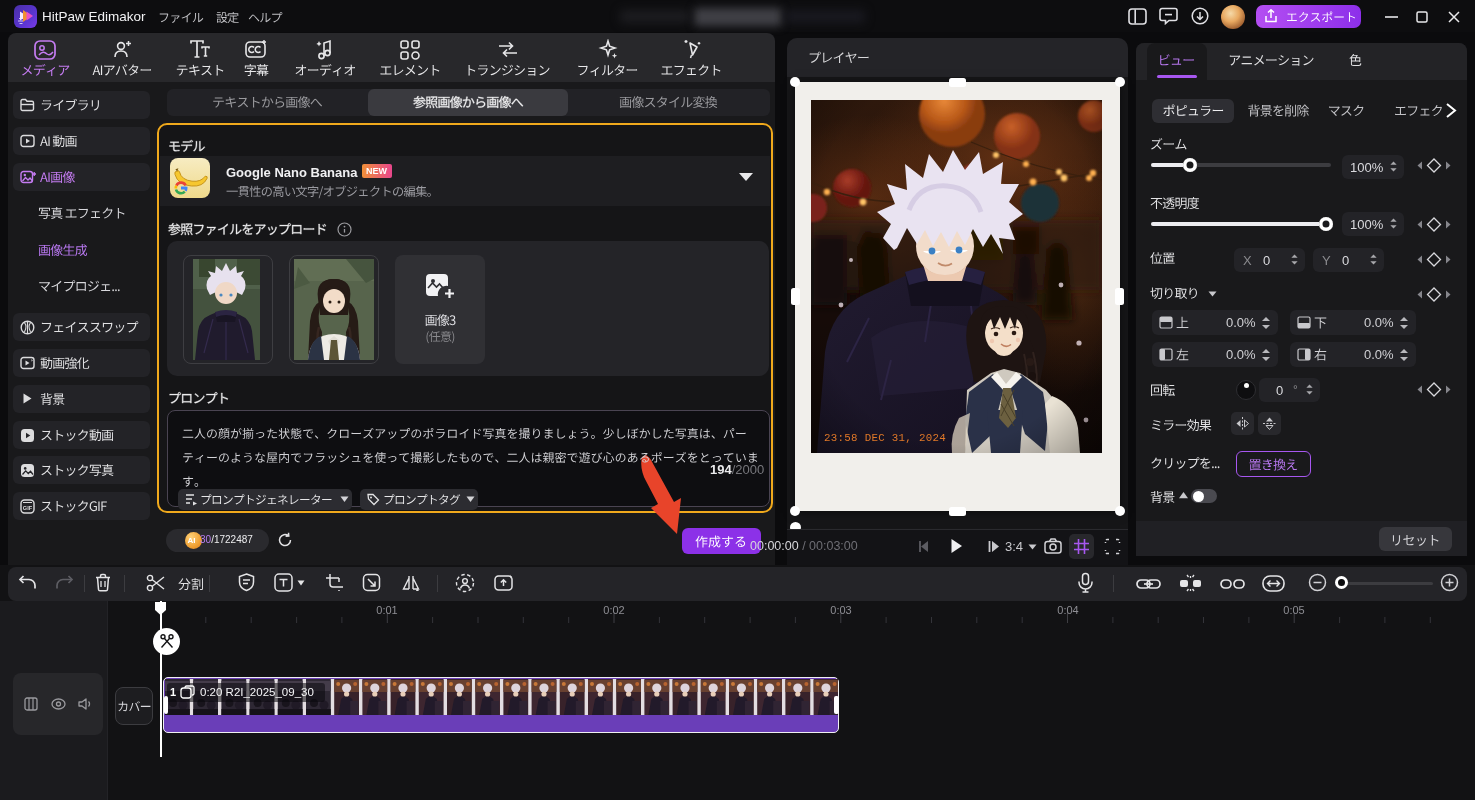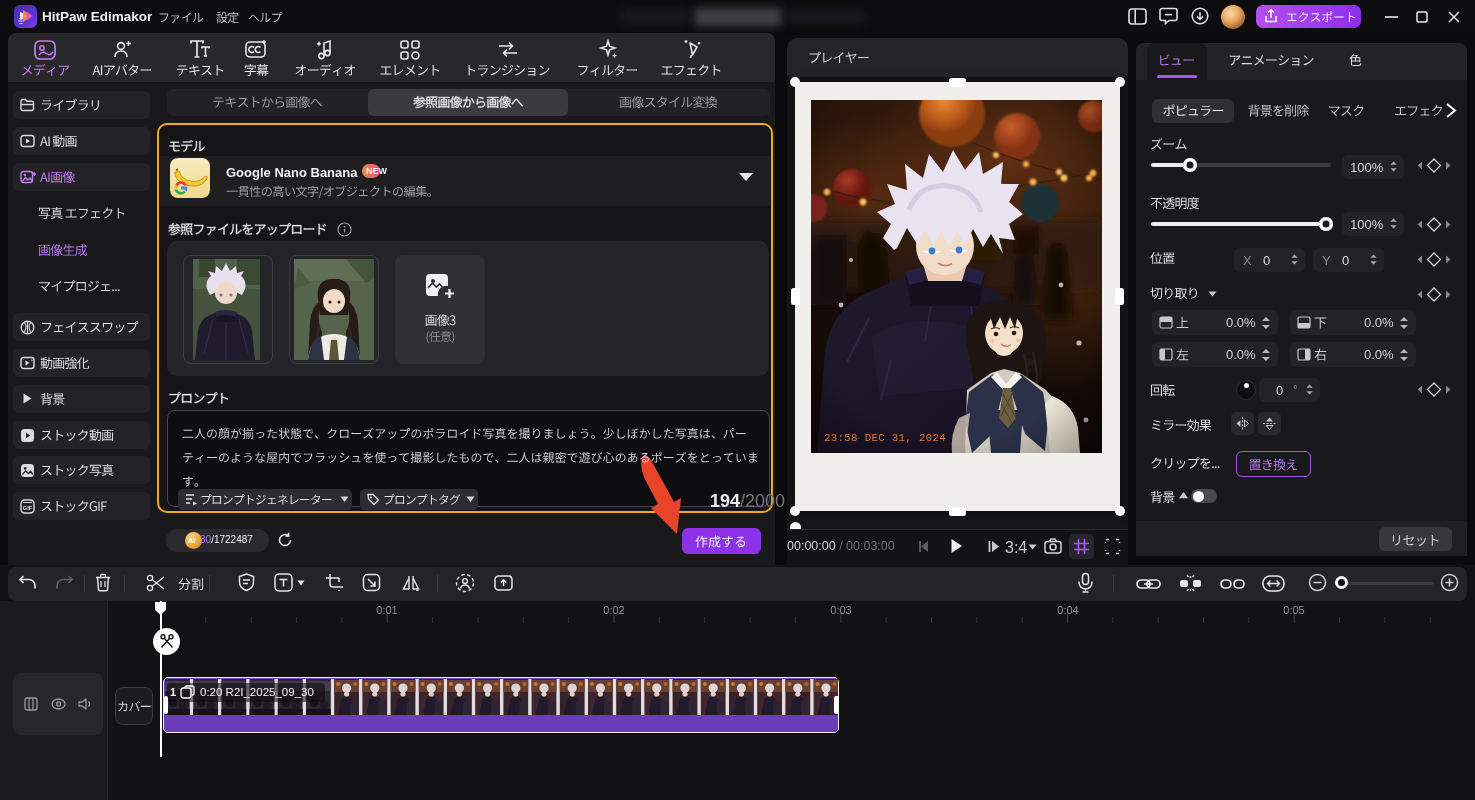--- a/index.html
+++ b/index.html
@@ -12,21 +12,21 @@
 
 <div class="ab" style="left:0;top:0;width:1475px;height:32px;background:#0d0d0f"></div>
 <div class="ab" style="left:14px;top:5px;width:23px;height:23px;border-radius:6px;background:linear-gradient(135deg,#4a2fa8,#5a35d0 60%,#7a3ae8)">
  <svg width="23" height="23" viewBox="0 0 23 23">
         <path d="M5 13.5 h4 M4 16 h5 M5.5 18.5 h3" stroke="#cfc6f2" stroke-width="1.1"></path>
         <path d="M6 6.5 l7 4.5 l-7 4.5 Z" fill="#f2ebff"></path>
         <path d="M9 5 l8.5 6 l-8.5 6 Z" fill="#f09030"></path>
         <path d="M12.5 6.5 l6.5 4.5 l-6.5 4.5 Z" fill="#e84fc8"></path>
       </svg>
 </div>
-<div class="lat" style="left:42px;top:9px;font-size:13.5px;font-weight:bold;color:#f2f2f4">HitPaw Edimakor</div>
+<div class="lat" style="left:42px;top:9px;font-size:13.5px;font-weight:normal;color:#f2f2f4">HitPaw Edimakor</div>
 <div class="ab" style="left:694px;top:8px;width:88px;height:18px;border-radius:3px;background:#404046;filter:blur(4px)"></div>
 <div class="ab" style="left:620px;top:10px;width:70px;height:13px;border-radius:3px;background:#1c1c20;filter:blur(5px)"></div>
 <div class="ab" style="left:785px;top:10px;width:80px;height:13px;border-radius:3px;background:#191920;filter:blur(5px)"></div>
 
 <svg class="ab" style="left:1128px;top:8px" width="19" height="17" viewBox="0 0 19 17">
       <rect x="1" y="1" width="17" height="15" rx="3" fill="none" stroke="#e0e0e4" stroke-width="1.6"></rect>
       <line x1="7.2" y1="1.5" x2="7.2" y2="15.5" stroke="#e0e0e4" stroke-width="1.6"></line>
     </svg>
 <svg class="ab" style="left:1159px;top:7px" width="19" height="18" viewBox="0 0 19 18">
       <path d="M3 1.5 h13 a2 2 0 0 1 2 2 v8 a2 2 0 0 1 -2 2 h-6 l-3.5 3 v-3 h-3.5 a2 2 0 0 1 -2 -2 v-8 a2 2 0 0 1 2 -2 Z" fill="none" stroke="#e0e0e4" stroke-width="1.6"></path>
@@ -164,21 +164,21 @@
           <path d="M6.4 27.6 A5.2 5.2 0 0 1 15.6 27.3" stroke="#ea4335"></path>
           <path d="M5.8 30.5 A5.2 5.2 0 0 1 6.4 27.6" stroke="#fbbc05"></path>
           <path d="M6 31.5 A5.2 5.2 0 0 0 14.8 33.6" stroke="#34a853"></path>
           <path d="M15.5 32.8 A5.2 5.2 0 0 0 16.2 30 L11 30" stroke="#4285f4"></path>
         </g>
         <rect x="11" y="28.7" width="5.2" height="2.6" fill="#4285f4"></rect>
       </svg>
 </div>
 
 <div class="lat" style="left:226px;top:165px;font-size:13px;font-weight:bold;color:#f0f0f2">Google Nano Banana</div>
-<div class="ab" style="left:362px;top:164px;width:18px;height:14px;border-radius:7px;background:linear-gradient(90deg,#f09038,#e8468c)">
+<div class="ab" style="left:362px;top:164px;width:30px;height:14px;border-radius:2px;background:linear-gradient(90deg,#f09038,#e8468c)">
       <div class="lat" style="left:4px;top:2px;font-size:9px;font-weight:bold;color:#fff">NEW</div>
     </div>
 <svg class="ab" style="left:738px;top:172px" width="16" height="10" viewBox="0 0 16 10">
       <path d="M1 1 L8 9 L15 1 Z" fill="#e8e8ea"></path>
     </svg>
 <svg class="ab" style="left:337px;top:222px" width="15" height="15" viewBox="0 0 15 15">
       <circle cx="7.5" cy="7.5" r="6.5" fill="none" stroke="#9a9a9e" stroke-width="1.2"></circle>
       <path d="M7.5 7 v3.6" stroke="#9a9a9e" stroke-width="1.3"></path>
       <circle cx="7.5" cy="4.6" r=".9" fill="#9a9a9e"></circle>
     </svg>
@@ -238,21 +238,21 @@
 <svg class="ab" style="left:340px;top:496px" width="9" height="7" viewBox="0 0 9 7">
       <path d="M.5 .5 L4.5 6 L8.5 .5 Z" fill="#d2d2d6"></path>
     </svg>
 <svg class="ab" style="left:367px;top:493px" width="13" height="13" viewBox="0 0 13 13">
       <path d="M1 1.5 h5 l5.5 5.5 l-4.5 4.5 L1.5 6 Z" fill="none" stroke="#e2e2e4" stroke-width="1.3"></path>
       <circle cx="4" cy="4.5" r="1" fill="#e2e2e4"></circle>
     </svg>
 <svg class="ab" style="left:466px;top:496px" width="9" height="7" viewBox="0 0 9 7">
       <path d="M.5 .5 L4.5 6 L8.5 .5 Z" fill="#d2d2d6"></path>
     </svg>
-<div class="lat" style="left:710px;top:491px;font-size:18px;font-weight:bold;color:#ebebed">194<span style="color:#77777c;font-weight:normal">/2000</span></div>
+<div class="lat" style="left:710px;top:462px;font-size:13px;font-weight:bold;color:#ebebed">194<span style="color:#77777c;font-weight:normal">/2000</span></div>
 
 <div class="ab" style="left:166px;top:529px;width:103px;height:23px;background:#2a2a2e;border-radius:12px"></div>
 <div class="ab" style="left:185px;top:532px;width:17px;height:17px;border-radius:50%;background:radial-gradient(circle at 35% 30%,#ffd27a,#f0a032 60%,#d87b18)">
       <div class="lat" style="left:2.5px;top:4px;font-size:8px;font-weight:bold;color:#fff">AI</div>
     </div>
 <div class="lat" style="left:200px;top:533.5px;font-size:10px;color:#b87ef0">30<span style="color:#ececee">/1722487</span></div>
 <svg class="ab" style="left:277px;top:532px" width="16" height="16" viewBox="0 0 16 16">
       <path d="M13.5 8 a5.5 5.5 0 1 1 -2 -4.2 M11.5 .8 l.3 3.2 l-3.2 .3" fill="none" stroke="#e2e2e4" stroke-width="1.5"></path>
     </svg>
 <div class="ab" style="left:682px;top:528px;width:79px;height:26px;background:#8c31e8;border-radius:6px"></div>
@@ -419,33 +419,33 @@
 <div class="ab" style="left:1115px;top:77px;width:10px;height:10px;border-radius:50%;background:#fff"></div>
 <div class="ab" style="left:949px;top:78px;width:17px;height:9px;border-radius:2.5px;background:#fff"></div>
 <div class="ab" style="left:791px;top:288px;width:9px;height:17px;border-radius:2.5px;background:#fff"></div>
 <div class="ab" style="left:1115px;top:288px;width:9px;height:17px;border-radius:2.5px;background:#fff"></div>
 <div class="ab" style="left:790px;top:506px;width:10px;height:10px;border-radius:50%;background:#fff"></div>
 <div class="ab" style="left:1115px;top:506px;width:10px;height:10px;border-radius:50%;background:#fff"></div>
 <div class="ab" style="left:949px;top:507px;width:17px;height:9px;border-radius:2.5px;background:#fff"></div>
 <div class="ab" style="left:790px;top:522px;width:11px;height:11px;border-radius:50%;background:#fff"></div>
 
 <div class="ab" style="left:787px;top:529px;width:341px;height:36px;background:#131316;border-top:1px solid #2a2a2e"></div>
-<div class="lat" style="left:787px;top:539px;font-size:12.5px;color:#d6d6da">00:00:00 <span style="color:#6e6e74">/ 00:03:00</span></div>
+<div class="lat" style="left:750px;top:539px;font-size:12.5px;color:#d6d6da">00:00:00 <span style="color:#6e6e74">/ 00:03:00</span></div>
 <svg class="ab" style="left:918px;top:540px" width="12" height="13" viewBox="0 0 12 13">
       <path d="M10 1 L3 6.5 L10 12 Z" fill="#5c5c62"></path>
       <line x1="2" y1="1" x2="2" y2="12" stroke="#5c5c62" stroke-width="1.8"></line>
     </svg>
 <svg class="ab" style="left:950px;top:538px" width="13" height="16" viewBox="0 0 13 16">
       <path d="M1.5 1 L12 8 L1.5 15 Z" fill="#f0f0f2"></path>
     </svg>
 <svg class="ab" style="left:988px;top:540px" width="12" height="13" viewBox="0 0 12 13">
       <line x1="1.5" y1="1" x2="1.5" y2="12" stroke="#c8c8cc" stroke-width="1.8"></line>
       <path d="M4 1 L11 6.5 L4 12 Z" fill="#c8c8cc"></path>
     </svg>
-<div class="lat" style="left:1005px;top:539px;font-size:16px;color:#c8c8cc">3:4</div>
+<div class="lat" style="left:1005px;top:539px;font-size:13px;color:#c8c8cc">3:4</div>
 <svg class="ab" style="left:1028px;top:544px" width="9" height="6" viewBox="0 0 9 6">
       <path d="M.5 .5 L4.5 5.5 L8.5 .5 Z" fill="#c8c8cc"></path>
     </svg>
 <svg class="ab" style="left:1044px;top:538px" width="18" height="16" viewBox="0 0 18 16">
       <rect x="1" y="3.5" width="16" height="11.5" rx="2.5" fill="none" stroke="#d2d2d6" stroke-width="1.5"></rect>
       <path d="M5.5 3.5 L7 1 h4 L12.5 3.5" fill="none" stroke="#d2d2d6" stroke-width="1.5"></path>
       <circle cx="9" cy="9" r="3" fill="none" stroke="#d2d2d6" stroke-width="1.5"></circle>
     </svg>
 <div class="ab" style="left:1069px;top:534px;width:25px;height:25px;background:#28282c;border-radius:5px"></div>
 <svg class="ab" style="left:1073px;top:538px" width="17" height="17" viewBox="0 0 17 17">

